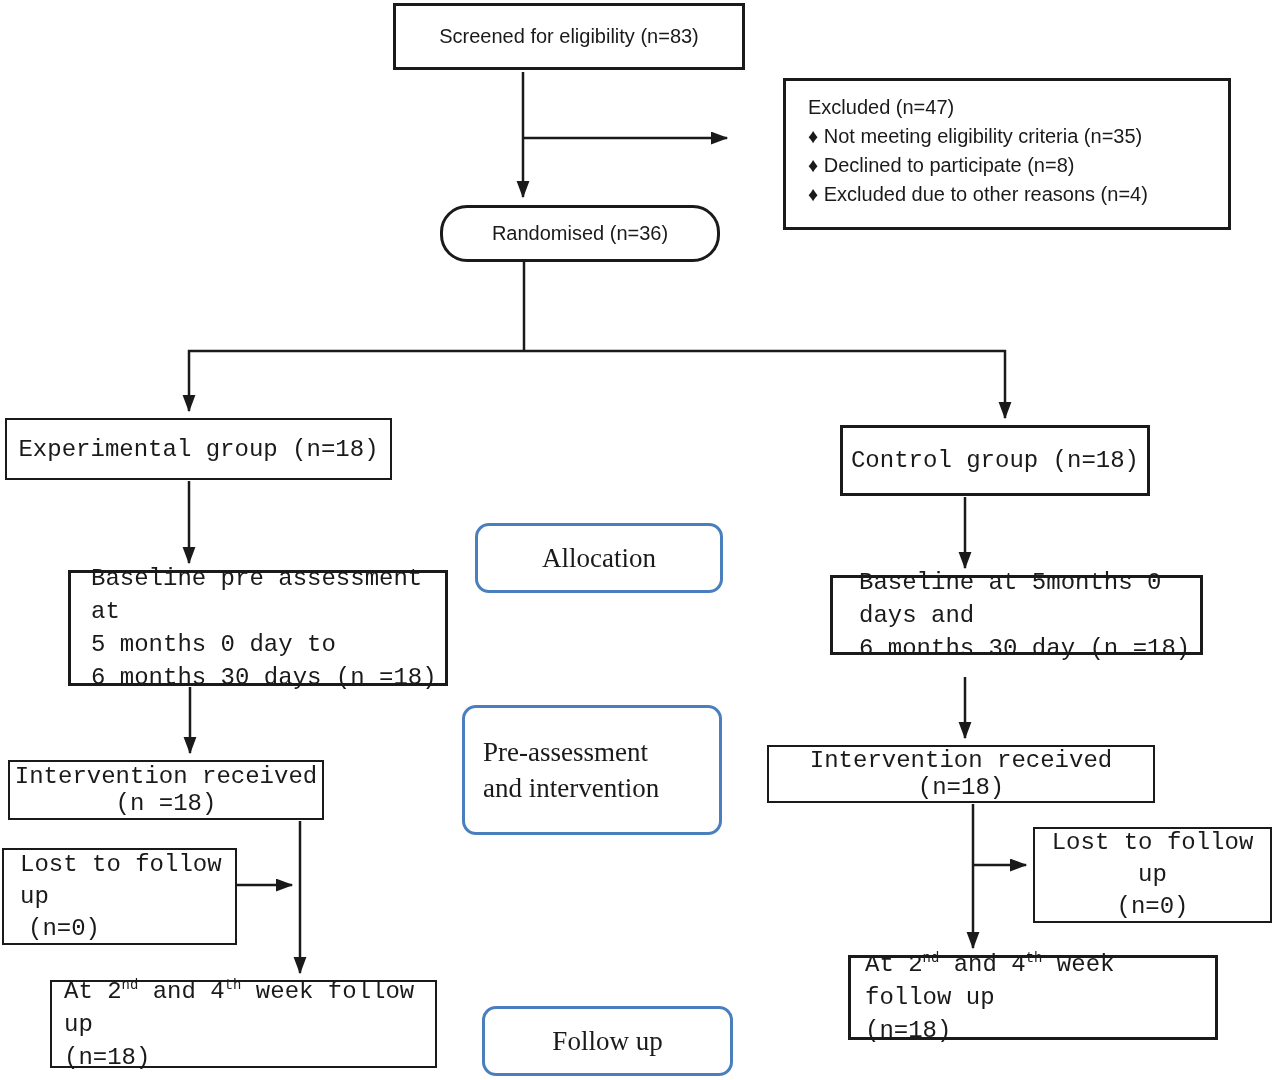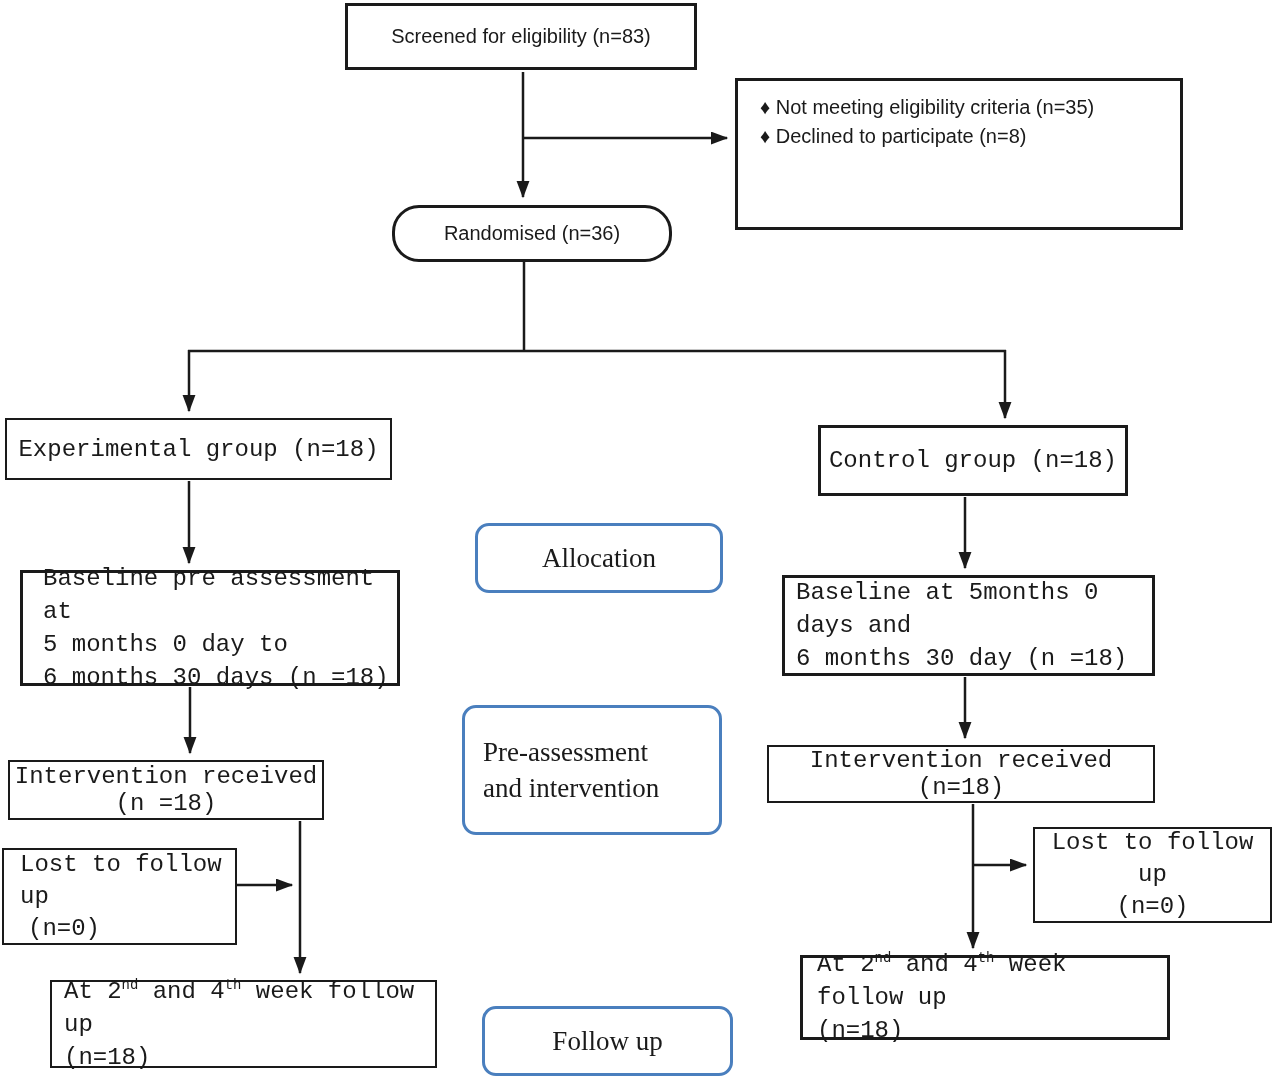--- a/index.html
+++ b/index.html
@@ -26,21 +26,21 @@
   }
   .box {
     position: absolute;
     background: #ffffff;
     border: 2px solid #1a1a1a;
     box-sizing: border-box;
     display: flex;
     flex-direction: column;
     justify-content: center;
   }
-  .b3 { border-width: 3px; }
+  .b3 { border-width: 3px; margin-left: 48px; }
   .sans {
     font-family: "Liberation Sans", sans-serif;
     font-size: 20px;
   }
   .serif {
     font-family: Liberation Mono, monospace;
     font-size: 24px;
   }
   .center { text-align: center; align-items: center; }
   .stage {
@@ -57,23 +57,23 @@
   }
   .line { line-height: 33px; }
   sup { font-size: 0.58em; line-height: 0; }
 
   
   #screened        { left: 345px; top: 3px;   width: 352px; height: 67px; }
   #excluded        { left: 735px; top: 78px;  width: 448px; height: 152px; justify-content: flex-start; padding: 12px 8px 0 22px; }
   #excluded .xline { line-height: 29px; }
   #randomised      { left: 392px; top: 205px; width: 280px; height: 57px; border-radius: 27px; }
   #experimental    { left: 5px;   top: 418px; width: 387px; height: 62px; }
-  #control         { left: 818px; top: 425px; width: 310px; height: 71px; align-items: center; }
+  #control         { left: 792px; top: 425px; width: 310px; height: 71px; align-items: center; }
   #baseline-left   { left: 20px;  top: 570px; width: 380px; height: 116px; padding-left: 20px; }
-  #baseline-right  { left: 782px; top: 575px; width: 373px; height: 101px; padding-left: 11px; }
+  #baseline-right  { left: 782px; top: 575px; width: 373px; height: 80px; padding-left: 26px; }
   #allocation      { left: 475px; top: 523px; width: 248px; height: 70px;  text-align: center; }
   #preassessment   { left: 462px; top: 705px; width: 260px; height: 130px; padding-left: 18px; line-height: 36px; }
   #intervention-left  { left: 8px;   top: 760px; width: 316px; height: 60px; }
   #intervention-right { left: 767px; top: 745px; width: 388px; height: 58px; }
   #lost-left       { left: 2px;    top: 848px; width: 235px; height: 97px; padding-left: 16px; line-height: 32px; }
   #lost-left .indent { padding-left: 8px; }
   #lost-right      { left: 1033px; top: 827px; width: 239px; height: 96px; text-align: center; line-height: 32px; }
   #followup-left   { left: 50px;  top: 980px; width: 387px; height: 88px; padding-left: 12px; }
   #followup-stage  { left: 482px; top: 1006px; width: 251px; height: 70px; text-align: center; }
   #followup-right  { left: 800px; top: 955px; width: 370px; height: 85px; padding-left: 14px; }
@@ -105,22 +105,24 @@
       <line x1="973" y1="804" x2="973" y2="948" marker-end="url(#arrow)"></line>
       <line x1="973" y1="865" x2="1026" y2="865" marker-end="url(#arrow)"></line>
     </g>
   </svg>
 
   <div id="screened" class="box b3 sans center">
     <span>Screened for eligibility (n=83)</span>
   </div>
 
   <div id="excluded" class="box b3 sans">
+    <div class="xline">Excluded (n=47)</div>
     <div class="xline">♦ Not meeting eligibility criteria (n=35)</div>
     <div class="xline">♦ Declined to participate (n=8)</div>
+    <div class="xline">♦ Excluded due to other reasons (n=4)</div>
   </div>
 
   <div id="randomised" class="box b3 sans center">
     <span>Randomised (n=36)</span>
   </div>
 
   <div id="experimental" class="box serif center">
     <span>Experimental group (n=18)</span>
   </div>
 

